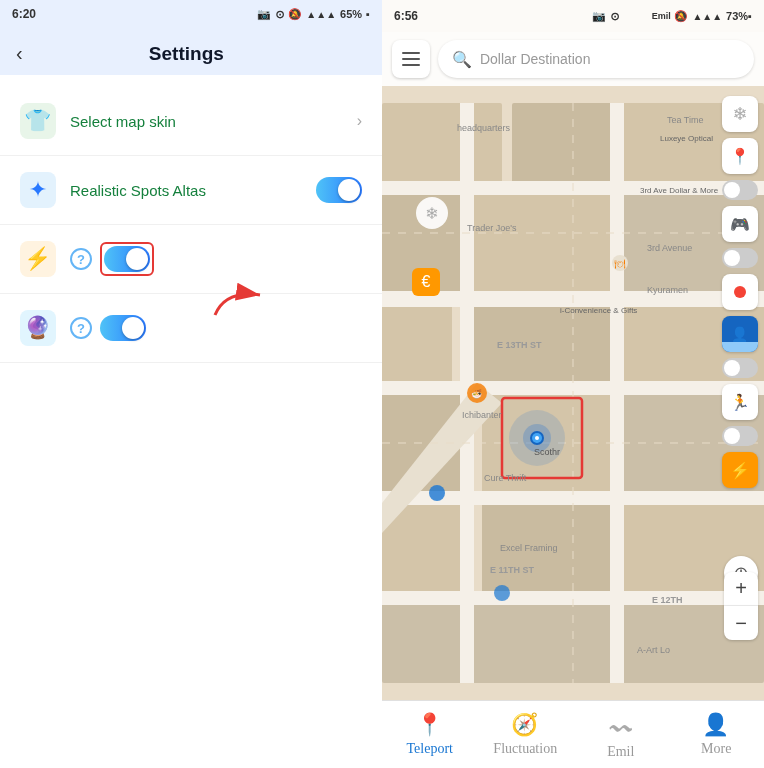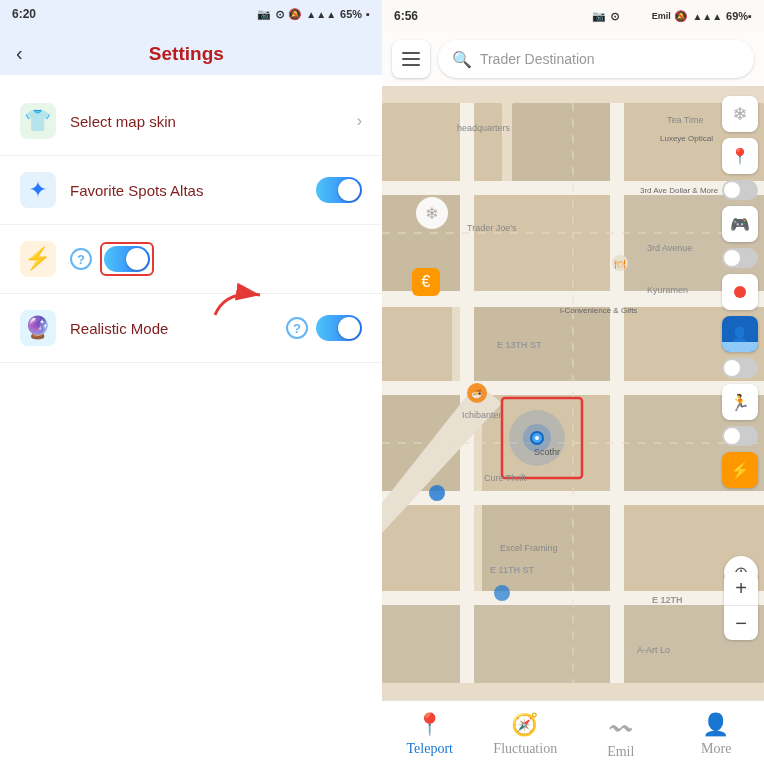--- a/index.html
+++ b/index.html
@@ -46,21 +46,21 @@
       color: #333;
       cursor: pointer;
       margin-right: 8px;
       background: none;
       border: none;
     }
 
     .header-title {
       font-size: 19px;
       font-weight: 700;
-      color: #b91c1c;
+      color: #0f172a;
       flex: 1;
       text-align: center;
       margin-right: 24px;
     }
 
     .settings-list {
       flex: 1;
       padding: 12px 0;
     }
 
@@ -80,21 +80,21 @@
       align-items: center;
       justify-content: center;
       font-size: 20px;
       margin-right: 14px;
       flex-shrink: 0;
     }
 
     .settings-item-label {
       flex: 1;
       font-size: 15px;
-      color: #7f1d1d;
+      color: #15803d;
       font-weight: 500;
     }
 
     .chevron {
       color: #aaa;
       font-size: 16px;
     }
 
     
     .toggle {
@@ -408,21 +408,21 @@
         <span style="font-size:22px;">👕</span>
       </div>
       <span class="settings-item-label">Select map skin</span>
       <span class="chevron">›</span>
     </div>
 
     <div class="settings-item">
       <div class="settings-item-icon" style="background:#e3f2fd;">
         <span style="font-size:22px; color:#2979ff;">✦</span>
       </div>
-      <span class="settings-item-label">Favorite Spots Altas</span>
+      <span class="settings-item-label">Realistic Spots Altas</span>
       <div class="toggle on">
         <div class="toggle-thumb"></div>
       </div>
     </div>
 
     <div class="settings-item" style="position:relative;">
       <div class="settings-item-icon" style="background:#fff3e0;">
         <span style="font-size:22px;">⚡</span>
       </div>
       <div class="help-icon">?</div>
@@ -441,53 +441,52 @@
           </marker>
         </defs>
         <path d="M 10 45 Q 20 20 55 25" stroke="#e53935" stroke-width="3" fill="none" marker-end="url(#arrowhead)"></path>
       </svg>
     </div>
 
     <div class="settings-item">
       <div class="settings-item-icon" style="background:#e1f5fe;">
         <span style="font-size:22px;">🔮</span>
       </div>
-      <span class="settings-item-label">Realistic Mode</span>
       <div class="help-icon">?</div>
       <div class="toggle on">
         <div class="toggle-thumb"></div>
       </div>
     </div>
 
   </div>
 </div>
 
 <div class="right-panel">
 
   <div class="status-bar-right">
     <span>6:56</span>
     <div style="display:flex;gap:4px;align-items:center;font-size:11px;">
       <span>📷</span>
         <span>⊙</span>
       <span style="font-size:9px;margin-left:28px;">Emil</span>
       <span>🔕</span>
       <span style="font-size:10px;">▲▲▲</span>
-      <span>69%▪</span>
+      <span>73%▪</span>
     </div>
   </div>
 
   <div class="map-header">
     <button class="menu-btn">
       <div class="menu-line"></div>
       <div class="menu-line"></div>
       <div class="menu-line"></div>
     </button>
     <div class="search-bar">
       <span class="search-icon">🔍</span>
-      <span class="search-placeholder">Trader Destination</span>
+      <span class="search-placeholder">Dollar Destination</span>
     </div>
   </div>
 
   <div class="map-canvas">
     <div class="map-bg"></div>
 
     <svg class="map-svg" viewBox="0 0 382 580">
 
       <rect x="0" y="0" width="120" height="80" fill="#d4c5a9" rx="2"></rect>
       <rect x="130" y="0" width="100" height="80" fill="#c9bba0" rx="2"></rect>

